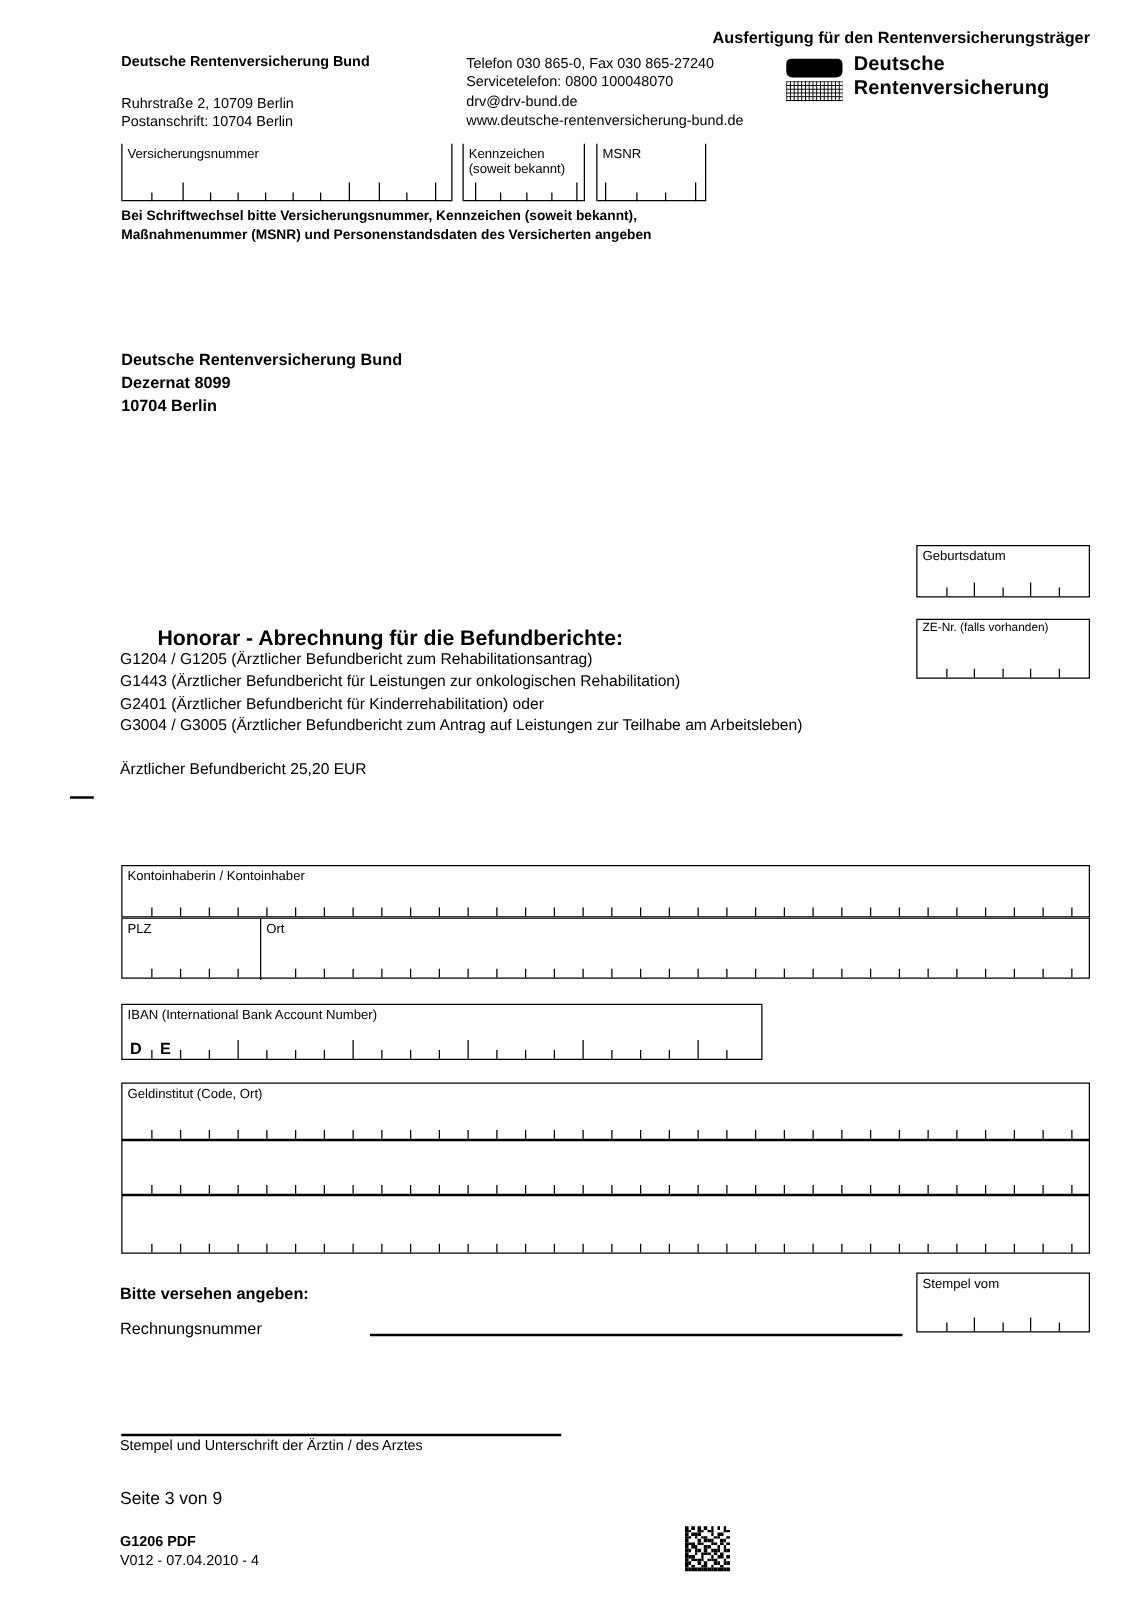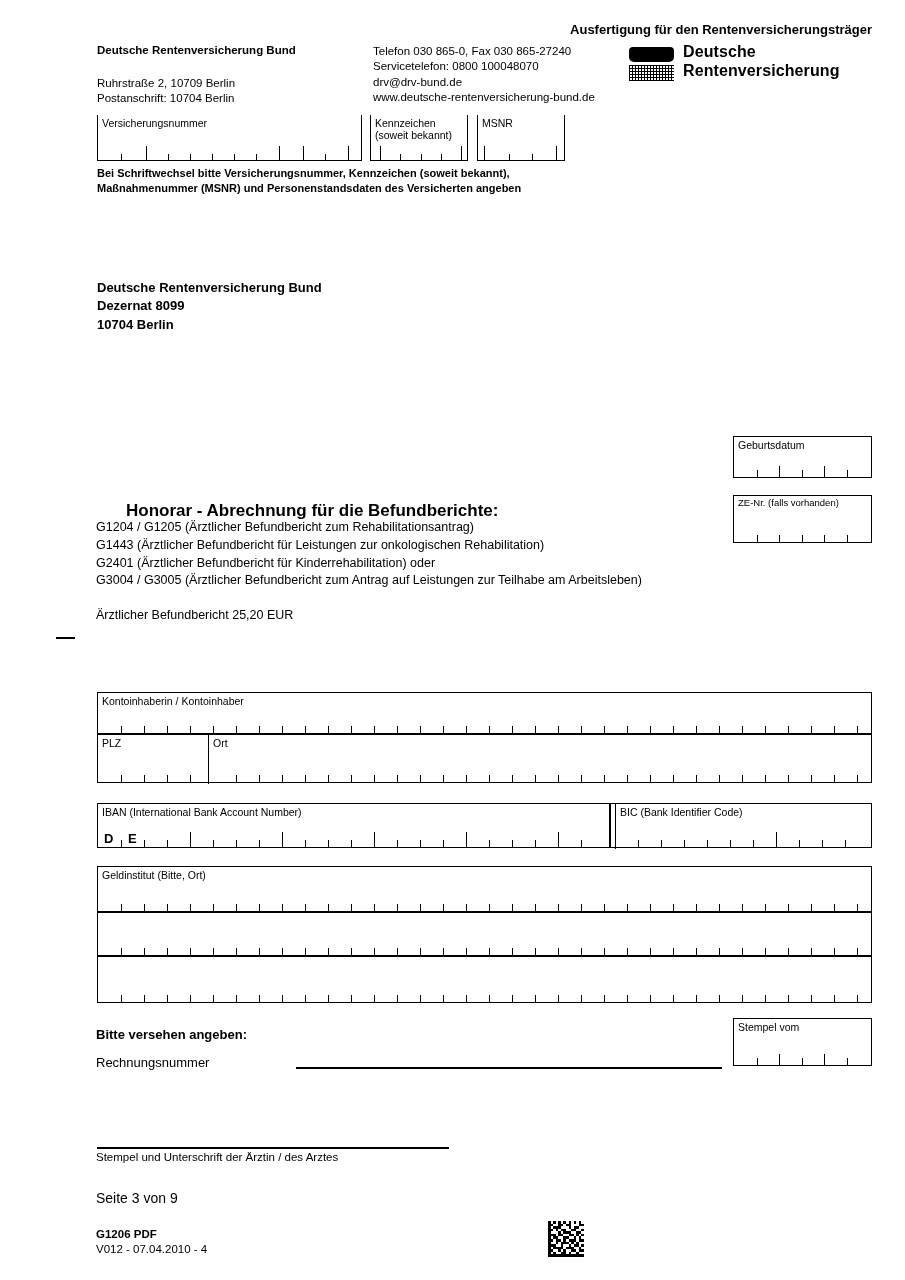--- a/index.html
+++ b/index.html
@@ -328,39 +328,23 @@
       <div class="tick s" style="left:345px;"></div>
       <div class="tick l" style="left:368px;"></div>
       <div class="tick s" style="left:391px;"></div>
       <div class="tick s" style="left:414px;"></div>
       <div class="tick s" style="left:437px;"></div>
       <div class="tick l" style="left:460px;"></div>
       <div class="tick s" style="left:483px;"></div>
     </div>
   </div>
 
-  <div class="fieldbox" style="left:610px; top:803px; width:262px; height:45px;">
-    <div class="flabel" style="left:9px;">BIC (Bank Identifier Code)</div>
-    <div class="vr" style="left:4px; top:0; height:45px;"></div>
-    <div class="ticks">
-      <div class="tick s" style="left:27px;"></div>
-      <div class="tick s" style="left:50px;"></div>
-      <div class="tick s" style="left:73px;"></div>
-      <div class="tick s" style="left:96px;"></div>
-      <div class="tick s" style="left:119px;"></div>
-      <div class="tick s" style="left:142px;"></div>
-      <div class="tick l" style="left:165px;"></div>
-      <div class="tick s" style="left:188px;"></div>
-      <div class="tick s" style="left:211px;"></div>
-      <div class="tick s" style="left:234px;"></div>
-    </div>
-  </div>
 
   <div class="fieldbox" style="left:97px; top:866px; width:775px; height:46px;">
-    <div class="flabel">Geldinstitut (Bitte, Ort)</div>
+    <div class="flabel">Geldinstitut (Code, Ort)</div>
     <div class="ticks">
       <div class="tick s" style="left:23px;"></div>
         <div class="tick s" style="left:46px;"></div>
       <div class="tick s" style="left:69px;"></div>
         <div class="tick s" style="left:92px;"></div>
       <div class="tick s" style="left:115px;"></div>
         <div class="tick s" style="left:138px;"></div>
       <div class="tick s" style="left:161px;"></div>
         <div class="tick s" style="left:184px;"></div>
       <div class="tick s" style="left:207px;"></div>

